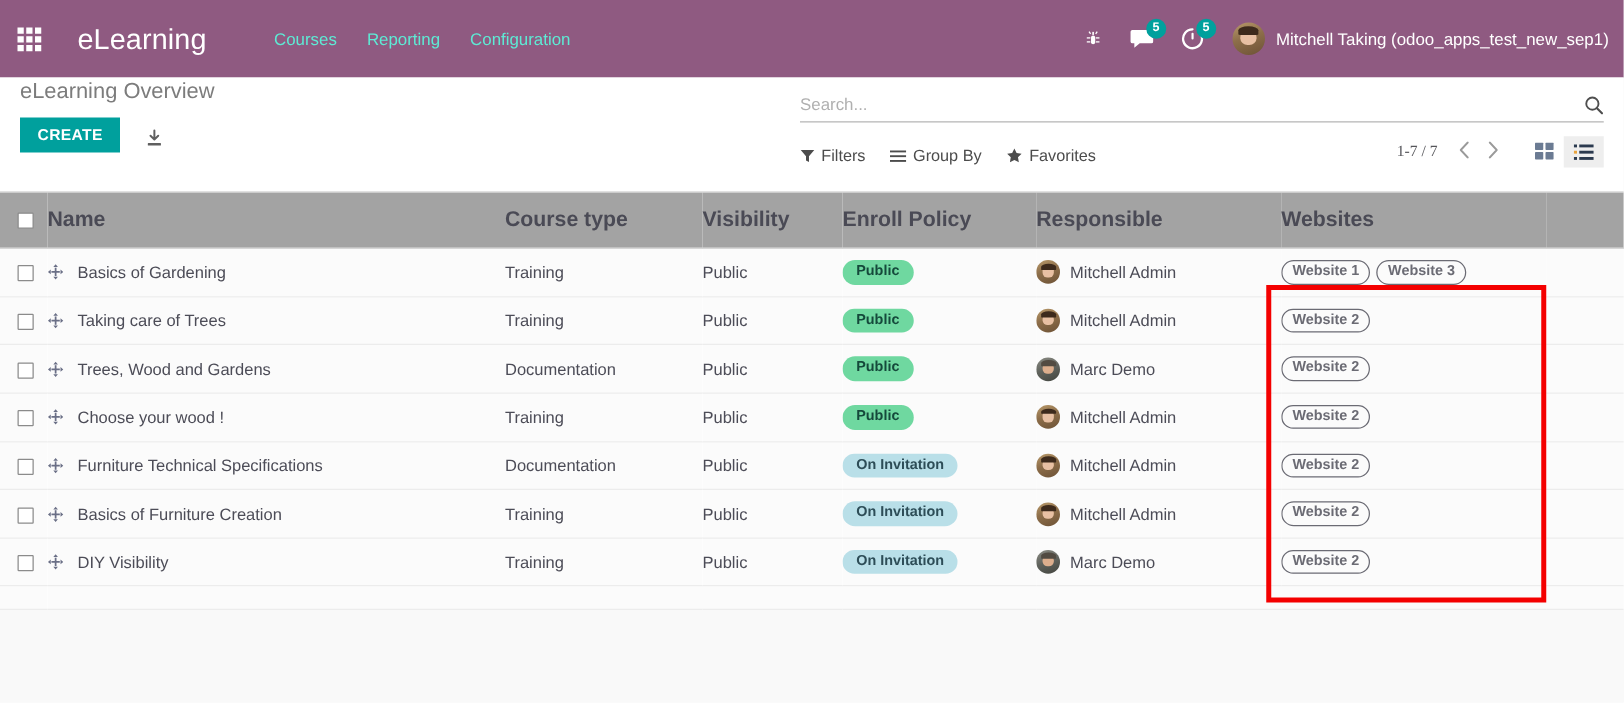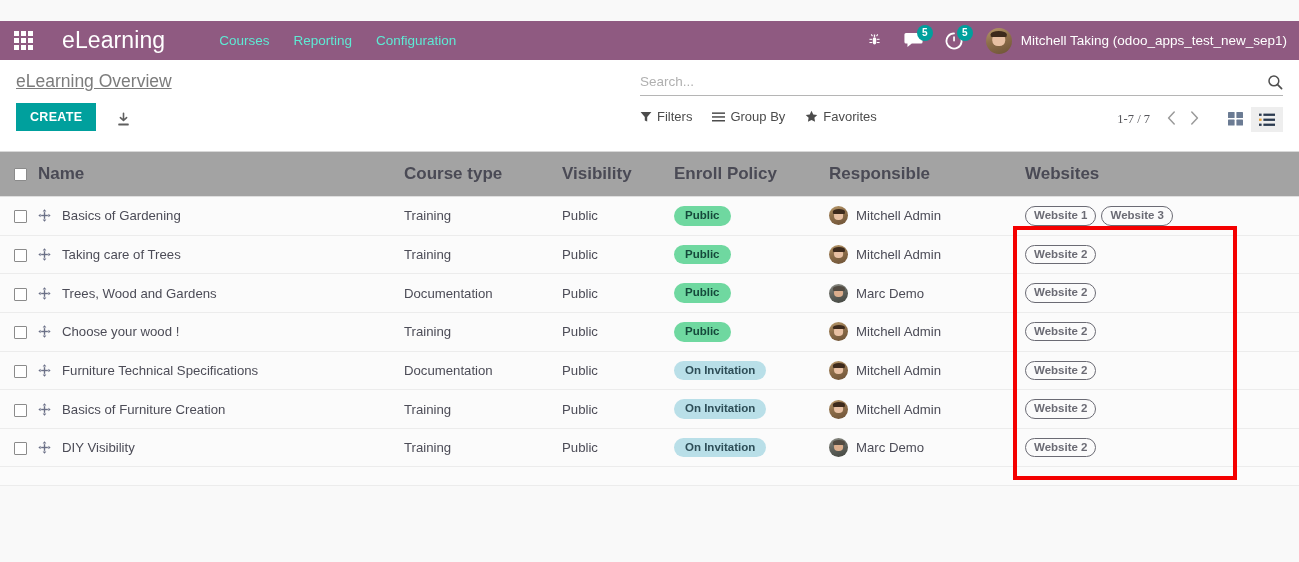--- a/index.html
+++ b/index.html
@@ -7,27 +7,26 @@
     margin: 0; padding: 0;
     width: 1299px; height: 562px;
     overflow: hidden;
     background: #f9f9f9;
     font-family: "Liberation Sans", sans-serif;
     -webkit-font-smoothing: antialiased;
   }
 
   
   .navbar {
-    height: 39px;
+    height: 62px;
     background: #8f5a81;
     display: flex;
     align-items: center;
     padding: 0 12px 0 0;
     position: relative;
-    margin-top: 21px;
   }
   .apps-toggle {
     width: 46px; height: 46px;
     display: flex; align-items: center; justify-content: center;
     cursor: pointer;
   }
   .apps-grid {
     display: grid;
     grid-template-columns: repeat(3, 5px);
     grid-template-rows: repeat(3, 5px);
@@ -127,23 +126,21 @@
   .cp-row {
     display: flex;
     align-items: flex-start;
   }
   .cp-left { width: 640px; padding-left: 16px; }
   .cp-right { flex: 1; padding-right: 16px; }
 
   .breadcrumb {
     font-size: 17.5px;
     color: #7c7c7c;
-    padding-top: 11px;
     padding-bottom: 2px;
-    text-decoration: underline;
   }
   .btn-row { display: flex; align-items: flex-end; padding-top: 9px; }
   .btn-create {
     background: #00a09d;
     color: #ffffff;
     border: none;
     font-size: 12.5px;
     font-weight: 700;
     letter-spacing: .3px;
     padding: 7px 14px;
@@ -175,21 +172,21 @@
     color: #4b4b4b;
     background: transparent;
     font-family: "Liberation Sans", sans-serif;
     padding: 2px 0;
   }
   .search-input::placeholder { color: #b0b0b0; }
   .search-icon { color: #5a5a5a; display: flex; align-items: center; cursor: pointer;}
 
   .cp-bottom {
     display: flex;
-    align-items: flex-start;
+    align-items: flex-end;
     padding-top: 11px;
   }
   .dd-btn {
     display: flex; align-items: center;
     color: #4c4c4c;
     font-size: 13px;
     margin-right: 20px;
     cursor: pointer;
     background: none; border: none;
     font-family: "Liberation Sans", sans-serif;

